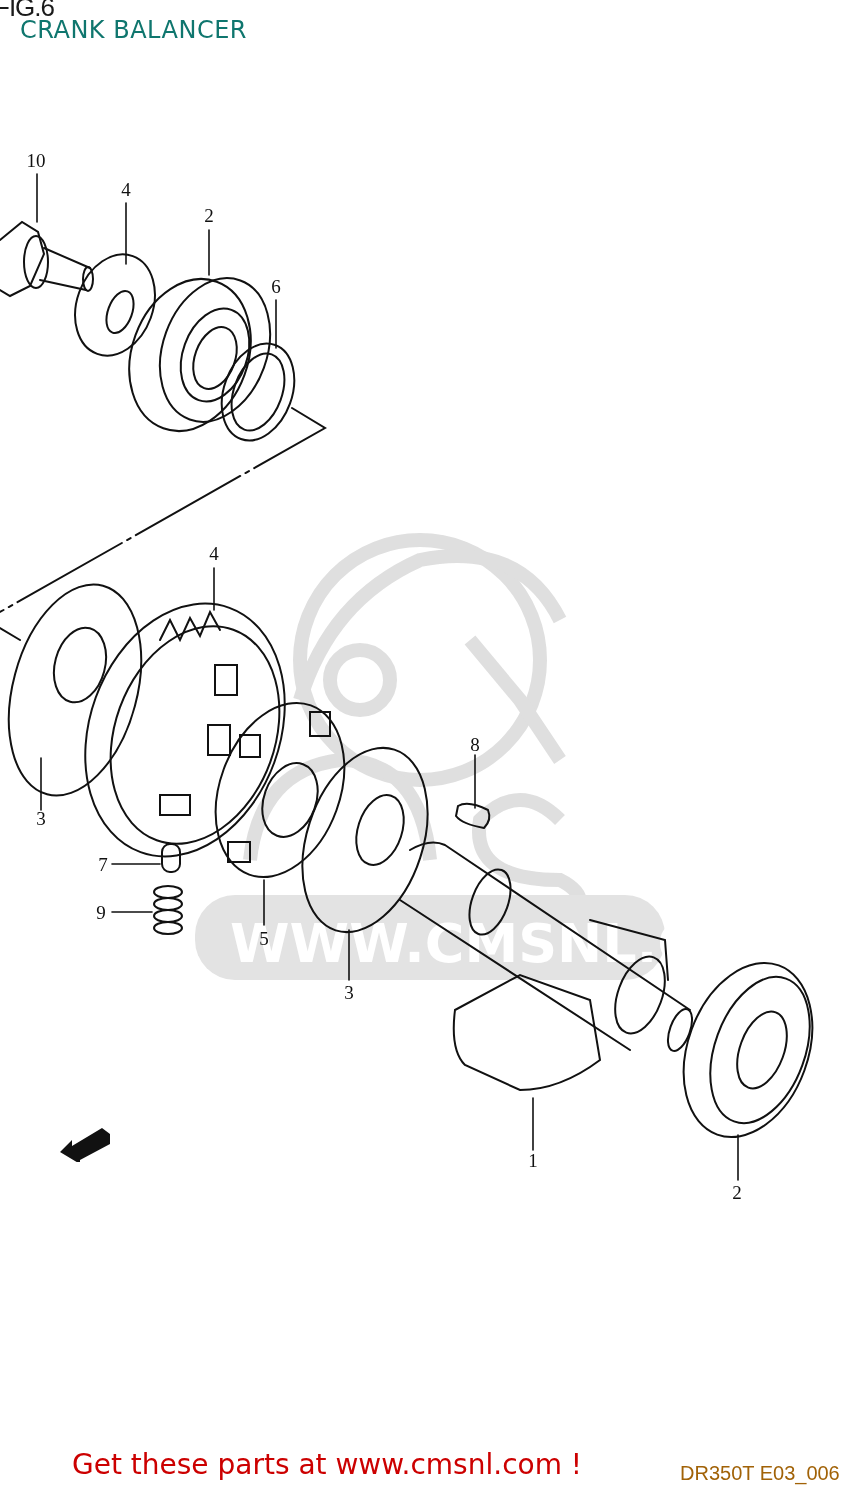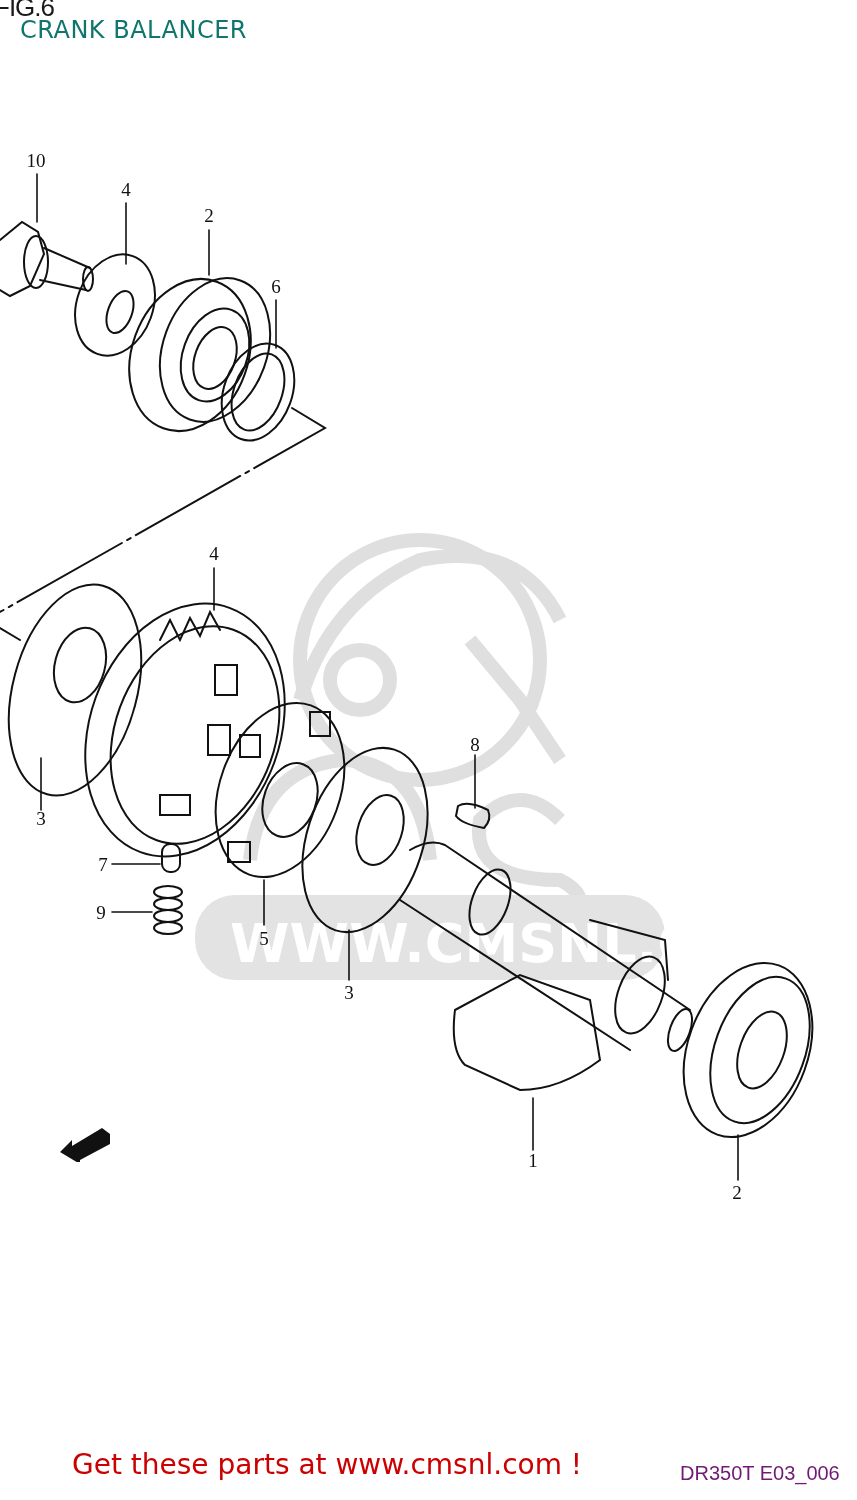--- a/index.html
+++ b/index.html
@@ -2,21 +2,21 @@
 <html><head>
 <meta charset="utf-8">
 <style>
   html, body { margin: 0; padding: 0; background: #ffffff; }
   body { width: 857px; height: 1500px; position: relative; overflow: hidden; font-family: "Liberation Sans", sans-serif; }
   .fig-title { position: absolute; left: -6px; top: -8px; font-size: 26px; color: #1a1a1a; letter-spacing: -1px; }
   .fig-subtitle { position: absolute; left: 20px; top: 16px; font-size: 24px; color: #0f766e; font-family: "DejaVu Sans", sans-serif; letter-spacing: 0.5px; }
   svg.diagram { position: absolute; left: 0; top: 0; }
   .callout { position: absolute; font-size: 19px; color: #111; font-family: Liberation Serif, serif; transform: translateX(-50%); }
   .footer-link { position: absolute; left: 72px; top: 1448px; font-size: 28px; color: #cc0000; font-family: "DejaVu Sans", sans-serif; white-space: nowrap; text-decoration: none; }
-  .ref-code { position: absolute; left: 680px; top: 1462px; font-size: 20px; color: #701a75; white-space: nowrap; font-family: "Liberation Sans", sans-serif; }
+  .ref-code { position: absolute; left: 680px; top: 1462px; font-size: 20px; color: #a16207; white-space: nowrap; font-family: "Liberation Sans", sans-serif; }
   .fwd-badge { position: absolute; left: 58px; top: 1118px; width: 56px; height: 44px; }
   .fwd-text { position: absolute; left: 78px; top: 1122px; font-size: 11px; font-weight: bold; color: #fff; transform: rotate(-28deg); letter-spacing: 0.5px; }
 </style>
 </head>
 <body>
 
 <div class="fig-title">FIG.6</div>
 <div class="fig-subtitle">CRANK BALANCER</div>
 
 <svg class="diagram" width="857" height="1500" viewBox="0 0 857 1500" xmlns="http://www.w3.org/2000/svg">

